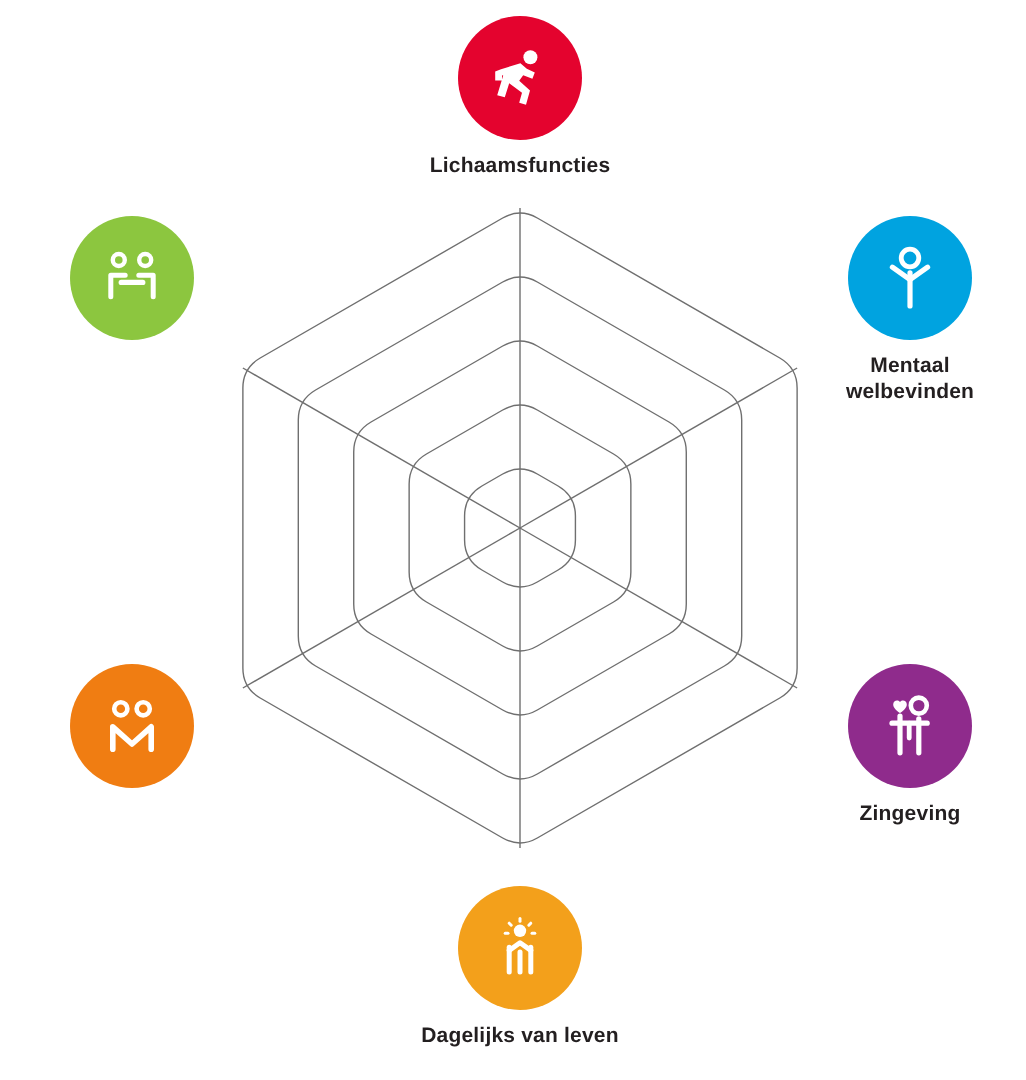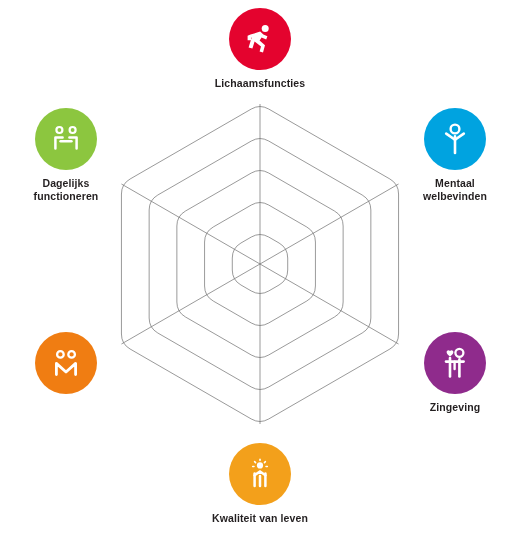--- a/index.html
+++ b/index.html
@@ -144,21 +144,21 @@
           <path d="M22.4 4.6 L21.4 5.6"></path>
           <path d="M9.6 9.6 L11.0 9.6"></path>
           <path d="M24.4 9.6 L23.0 9.6"></path>
         </g>
         <path d="M11.6 16.6 L11.6 29.0" stroke="#fff" stroke-width="2.5" stroke-linecap="round" fill="none"></path>
         <path d="M22.4 16.6 L22.4 29.0" stroke="#fff" stroke-width="2.5" stroke-linecap="round" fill="none"></path>
         <path d="M17 19.0 L17 29.0" stroke="#fff" stroke-width="2.5" stroke-linecap="round" fill="none"></path>
         <path d="M11.6 18.2 L17 14.4 L22.4 18.2" stroke="#fff" stroke-width="2.5" stroke-linecap="round" stroke-linejoin="round" fill="none"></path>
       </svg>
     </div>
-    <div class="node-label">Kwaliteit van leven</div>
+    <div class="node-label">Dagelijks van leven</div>
   </div>
 
   <div class="dimension-node" id="node-meedoen">
     <div class="node-circle" style="background: rgb(240, 125, 18);">
       <svg width="34" height="34" viewBox="0 0 34 34">
         <circle cx="11.4" cy="8.4" r="3.3" fill="none" stroke="#fff" stroke-width="2.3"></circle>
         <circle cx="22.6" cy="8.4" r="3.3" fill="none" stroke="#fff" stroke-width="2.3"></circle>
         <path d="M7.4 28.6 L7.4 17.4 L17 26.0 L26.6 17.4 L26.6 28.6" stroke="#fff" stroke-width="2.8" stroke-linecap="round" stroke-linejoin="round" fill="none"></path>
       </svg>
     </div>
@@ -167,17 +167,15 @@
   <div class="dimension-node" id="node-dagelijks-functioneren">
     <div class="node-circle" style="background: rgb(140, 198, 63);">
       <svg width="34" height="34" viewBox="0 0 34 34">
         <circle cx="10.4" cy="8.0" r="3.0" fill="none" stroke="#fff" stroke-width="2.2"></circle>
         <circle cx="23.6" cy="8.0" r="3.0" fill="none" stroke="#fff" stroke-width="2.2"></circle>
         <path d="M6.4 26.4 L6.4 15.6 L13.6 15.6" stroke="#fff" stroke-width="2.5" stroke-linecap="round" stroke-linejoin="round" fill="none"></path>
         <path d="M27.6 26.4 L27.6 15.6 L20.4 15.6" stroke="#fff" stroke-width="2.5" stroke-linecap="round" stroke-linejoin="round" fill="none"></path>
         <path d="M11.6 19.2 L22.4 19.2" stroke="#fff" stroke-width="2.6" stroke-linecap="round" fill="none"></path>
       </svg>
     </div>
-    <div class="node-label">Dagelijks
-functioneren</div>
   </div>
 
 </div>
 
 </body></html>

